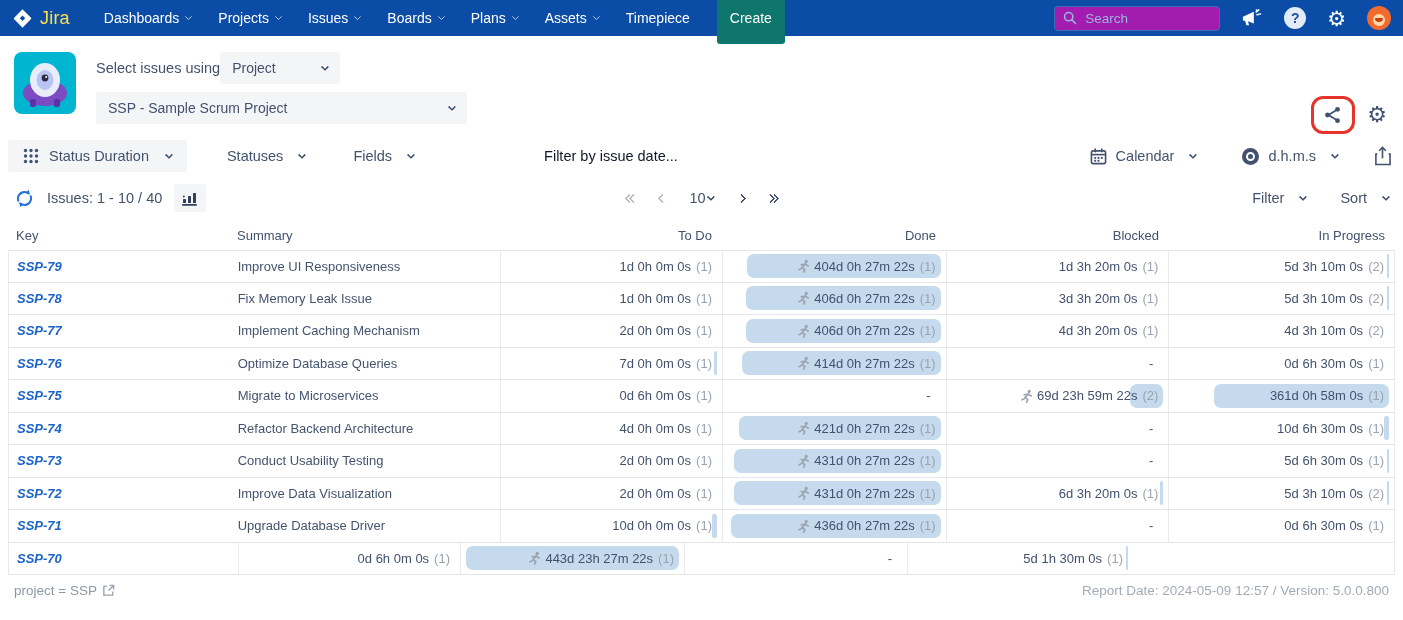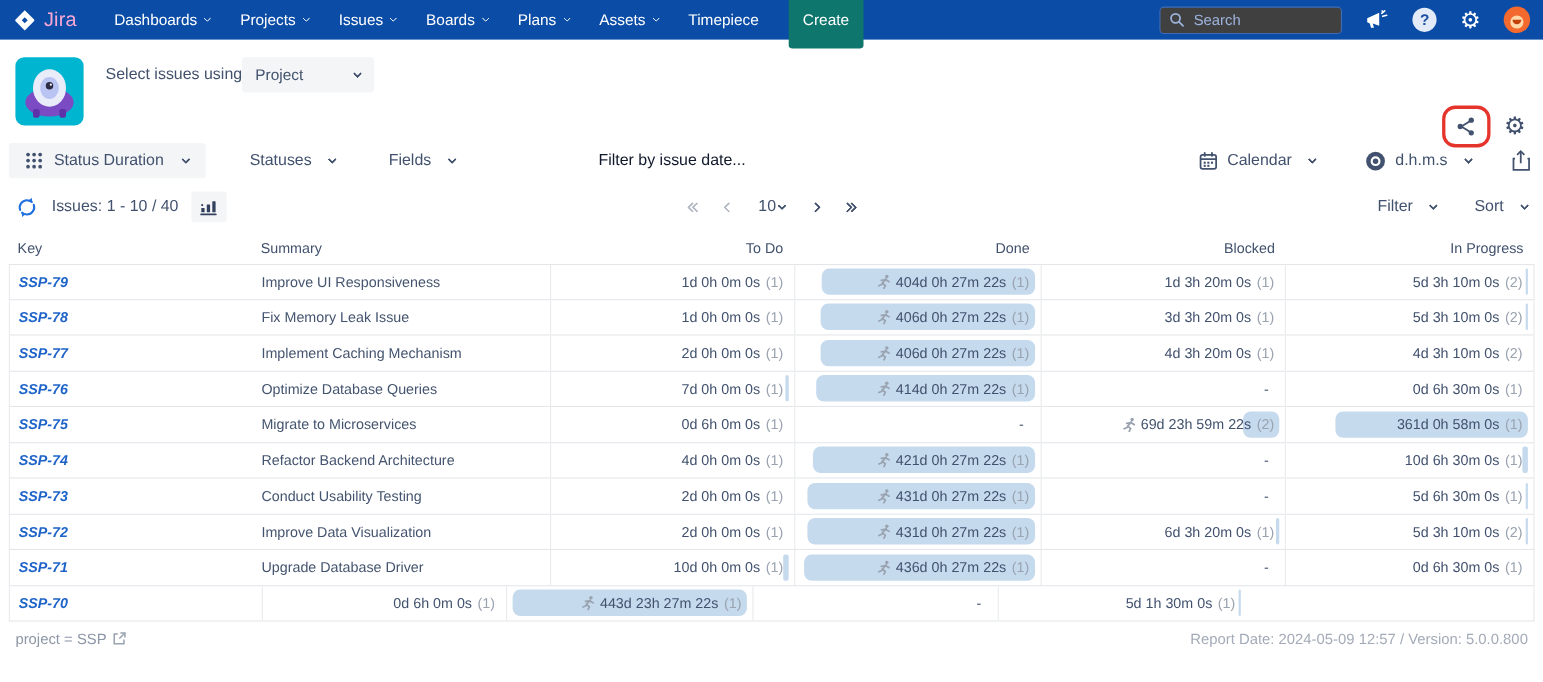--- a/index.html
+++ b/index.html
@@ -4,27 +4,27 @@
 <style>
   * { margin:0; padding:0; box-sizing:border-box; }
   html,body { width:1403px; height:620px; overflow:hidden; background:#fff;
     font-family:"Liberation Sans", sans-serif; }
   .page { position:relative; width:1403px; height:620px; background:#fff; }
 
   
   .navbar { height:36px; background:#0b4da6; display:flex; align-items:center; padding:0 12px; color:#fff; }
   .nav-left { display:flex; align-items:center; }
   .logo { display:flex; align-items:center; gap:7px; margin-right:34px; }
-  .logo-word { font-size:18px; color:#f9a8d4; letter-spacing:.2px; }
+  .logo-word { font-size:18px; color:#fde047; letter-spacing:.2px; }
   .nav-item { display:flex; align-items:center; color:#fff; font-size:14px; margin-right:27px; cursor:pointer; }
   .chev { display:inline-block; width:6px; height:6px; border-right:2px solid currentColor; border-bottom:2px solid currentColor; transform:rotate(45deg); margin-left:7px; margin-top:-3px; border-radius:1px; }
   .chev.sm { width:5px; height:5px; border-width:1.6px; }
   .create-btn { background:#0f766e; color:#fff; font-size:14px; padding:18px 13px; border-radius:3px; border:none; cursor:pointer; }
   .nav-right { margin-left:auto; display:flex; align-items:center; gap:21px; }
-  .searchbox { display:flex; align-items:center; gap:8px; width:166px; height:25px; background:#404040; border:1px solid #3f6cb5; border-radius:4px; padding:0 8px; }
+  .searchbox { display:flex; align-items:center; gap:8px; width:166px; height:25px; background:#a21caf; border:1px solid #3f6cb5; border-radius:4px; padding:0 8px; }
   .searchbox input { background:transparent; border:none; outline:none; color:#dbe6f8; font-size:13.5px; width:120px; font-family:"Liberation Sans",sans-serif; }
   .searchbox input::placeholder { color:#9cb3dc; }
   .help-circle { width:22px; height:22px; border-radius:50%; background:#e3eaf8; color:#1c4f9e; font-weight:bold; font-size:14px; display:flex; align-items:center; justify-content:center; cursor:pointer; }
   .gear-glyph { font-size:21px; color:#fff; cursor:pointer; line-height:1; }
   .avatar { width:24px; height:24px; border-radius:50%; background:#f4692e; position:relative; overflow:hidden; cursor:pointer; }
   .avatar:before { content:""; position:absolute; left:6px; top:8px; width:12px; height:12px; border-radius:50%; background:#ffd9a8; }
   .avatar:after { content:""; position:absolute; left:8px; top:12px; width:8px; height:4px; border-radius:0 0 8px 8px; background:#c2410c; }
 
   
   .header-row { position:relative; padding:16px 14px 10px 14px; display:flex; }
@@ -167,20 +167,24 @@
         <circle cx="32.2" cy="25" r="1" fill="#fff"></circle>
       </svg>
     </div>
     <div class="header-fields">
       <div class="select-line">
         <span class="select-label">Select issues using</span>
         <div class="dropdown dd-mode">
           <span>Project</span>
             <i class="chev"></i>
         </div>
+      </div>
+      <div class="dropdown dd-project">
+        <span>SSP - Sample Scrum Project</span>
+          <i class="chev"></i>
       </div>
     </div>
     <div class="header-icons">
       <span class="red-ring">
         <span>
           <svg width="22" height="22" viewBox="0 0 22 22">
               <g stroke="#42526e" stroke-width="1.7" fill="none">
                 <line x1="6.5" y1="11" x2="15" y2="5.8"></line>
                 <line x1="6.5" y1="11" x2="15" y2="16.2"></line>
               </g>

